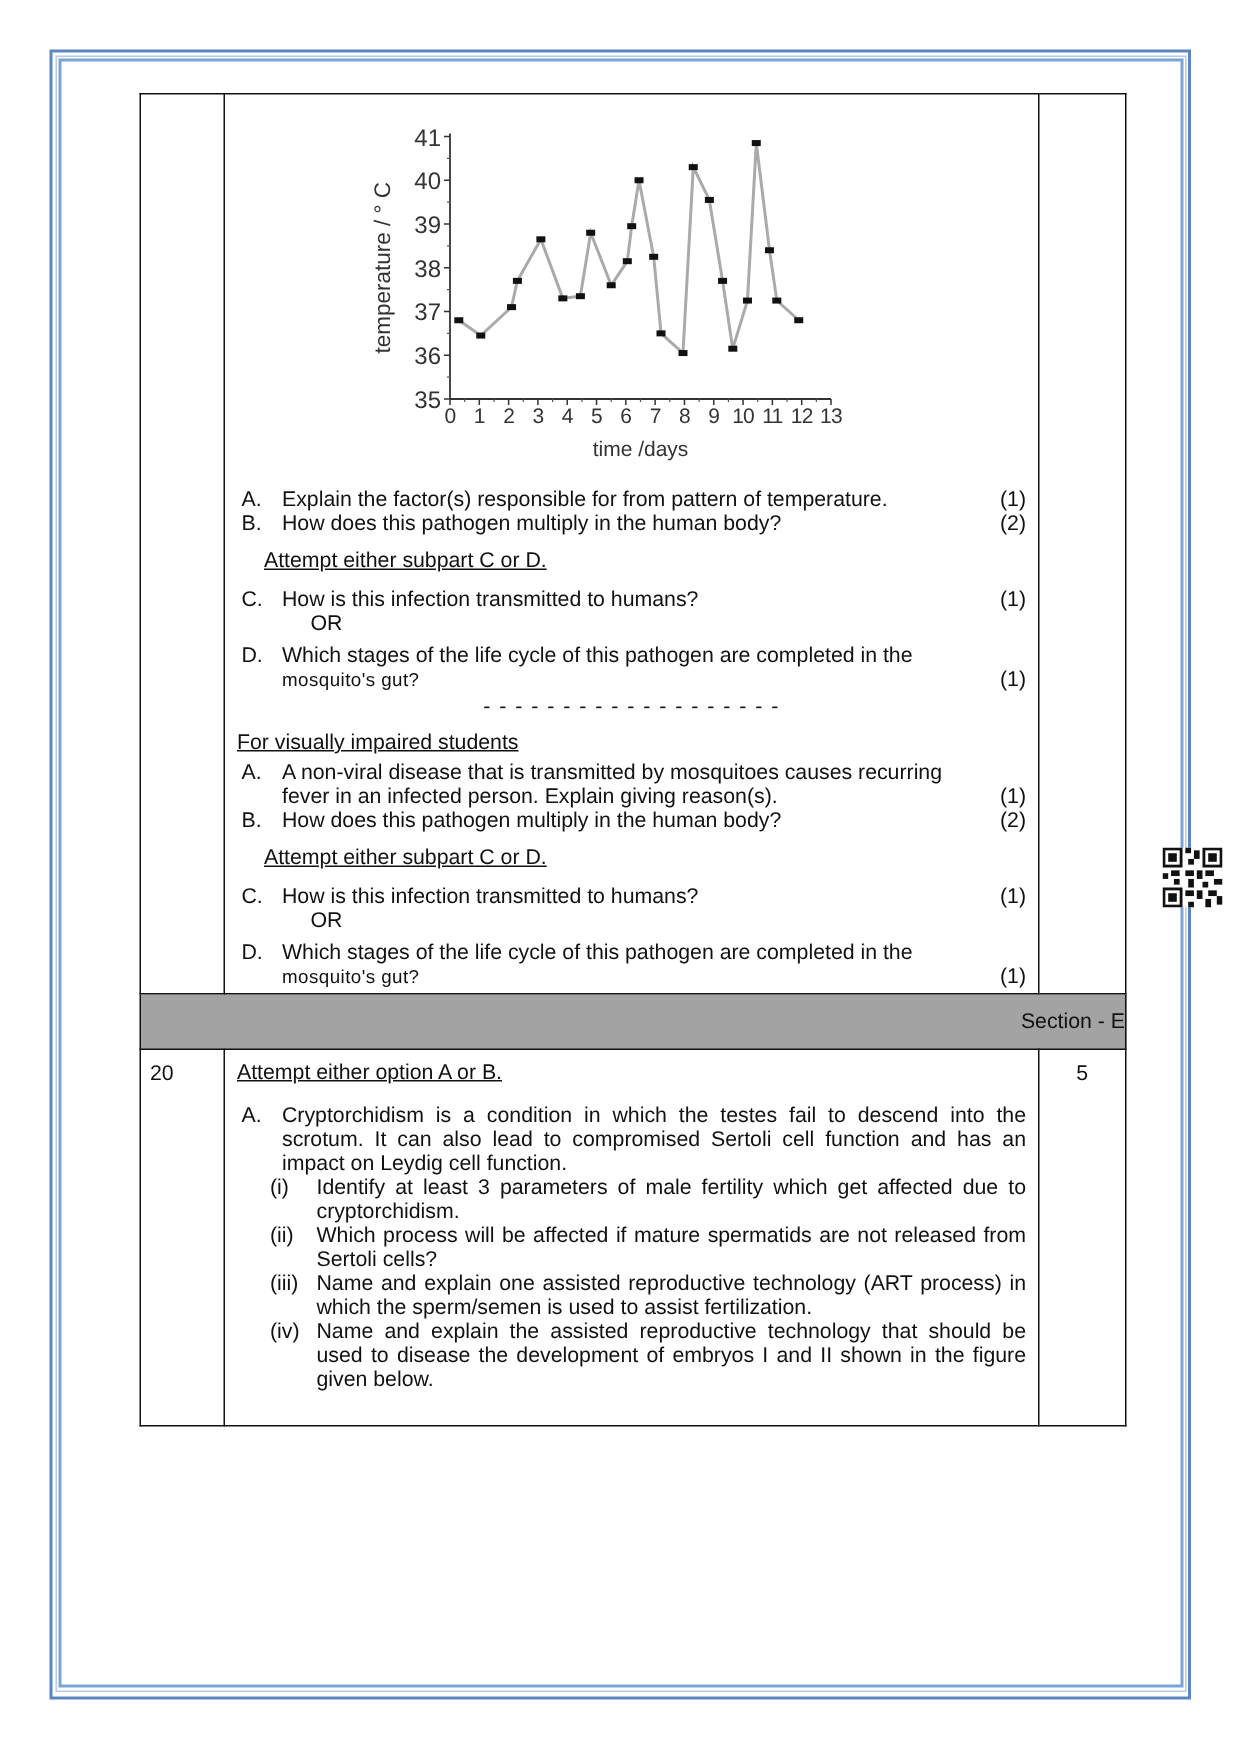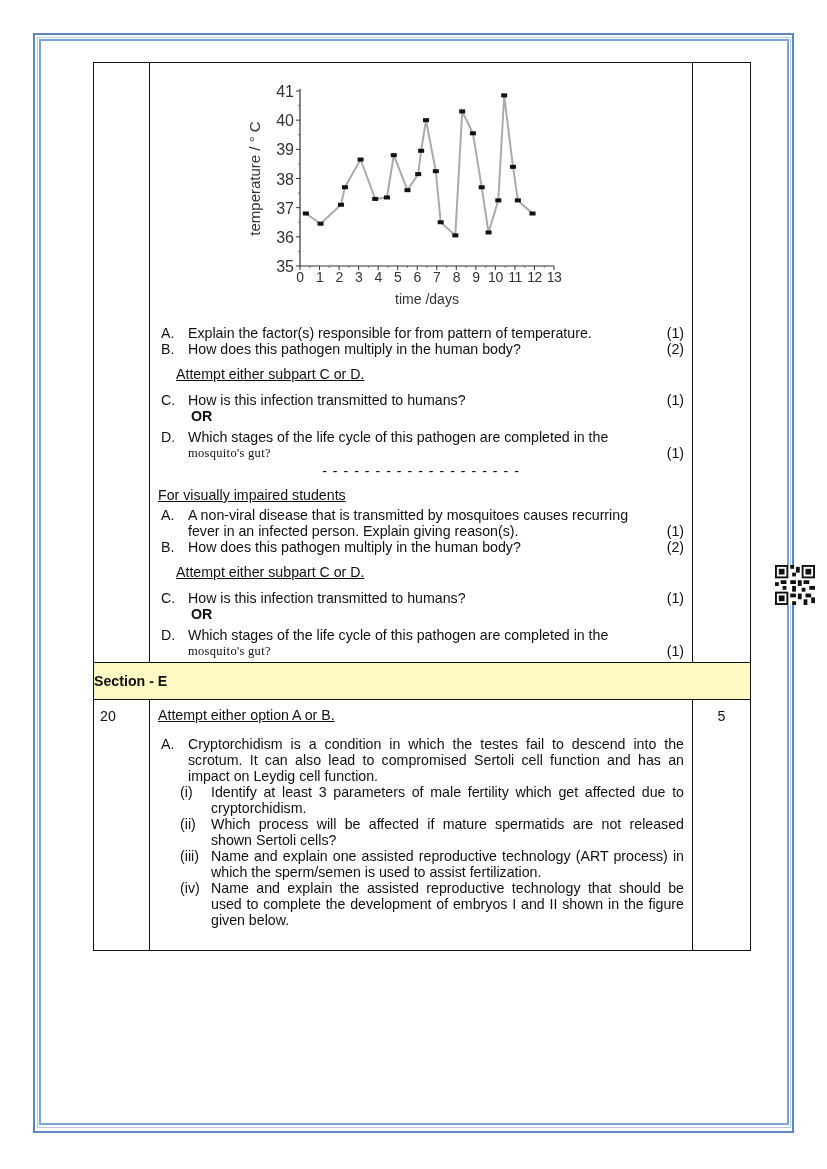--- a/index.html
+++ b/index.html
@@ -21,25 +21,25 @@
 
   .chart-wrap { position: relative; height: 262px; }
   svg.chart { position: absolute; left: 75px; top: 20px; }
 
   .item { display: flex; margin: 0; }
   .item .lbl { width: 27px; flex: none; padding-left: 3px; }
   .item .txt { flex: 1; text-align: justify; }
   .line-row { display: flex; justify-content: space-between; }
   .instr { text-decoration: underline; margin: 6px 0 6px 18px; }
   .instr.left0 { margin-left: 0; }
-  .or { font-weight: bold; margin-left: 33px; }
+  .or { font-weight: normal; margin-left: 49px; }
   .dashes { text-align: center; letter-spacing: 1px; margin: 2px 0 8px 0; }
-  .mosq { font-family: Liberation Serif, serif; font-size: 12.5px; letter-spacing: 0.3px; }
-
-  tr.section-row td { background: #fef9c3; text-align: left; font-weight: bold; height: 36px;
+  .mosq { font-family: Liberation Sans, sans-serif; font-size: 12.5px; letter-spacing: 0.3px; }
+
+  tr.section-row td { background: #a3a3a3; text-align: right; font-weight: normal; height: 36px;
                       vertical-align: middle; }
   .sub { display: flex; margin: 0; }
   .sub .slbl { width: 31px; flex: none; padding-left: 22px; }
   .sub .stxt { flex: 1; text-align: justify; }
 
   .qr { position: absolute; left: 775px; top: 565px; width: 40px; height: 40px; }
 </style>
 </head>
 <body>
 
@@ -240,29 +240,29 @@
       <div class="item">
         <span class="lbl">A.</span>
         <span class="txt">Cryptorchidism is a condition in which the testes fail to descend into the scrotum. It can also lead to compromised Sertoli cell function and has an impact on Leydig cell function.</span>
       </div>
       <div class="sub">
         <span class="slbl">(i)</span>
         <span class="stxt">Identify at least 3 parameters of male fertility which get affected due to cryptorchidism.</span>
       </div>
       <div class="sub">
         <span class="slbl">(ii)</span>
-        <span class="stxt">Which process will be affected if mature spermatids are not released shown Sertoli cells?</span>
+        <span class="stxt">Which process will be affected if mature spermatids are not released from Sertoli cells?</span>
       </div>
       <div class="sub">
         <span class="slbl">(iii)</span>
         <span class="stxt">Name and explain one assisted reproductive technology (ART process) in which the sperm/semen is used to assist fertilization.</span>
       </div>
       <div class="sub">
         <span class="slbl">(iv)</span>
-        <span class="stxt">Name and explain the assisted reproductive technology that should be used to complete the development of embryos I and II shown in the figure given below.</span>
+        <span class="stxt">Name and explain the assisted reproductive technology that should be used to disease the development of embryos I and II shown in the figure given below.</span>
       </div>
     </td>
     <td class="marks">5</td>
   </tr>
 </tbody>
   </table>
 
 <svg class="qr" viewBox="0 0 21 21">
   <rect x="0" y="0" width="21" height="21" fill="#fff"></rect>
   <g fill="#111">

